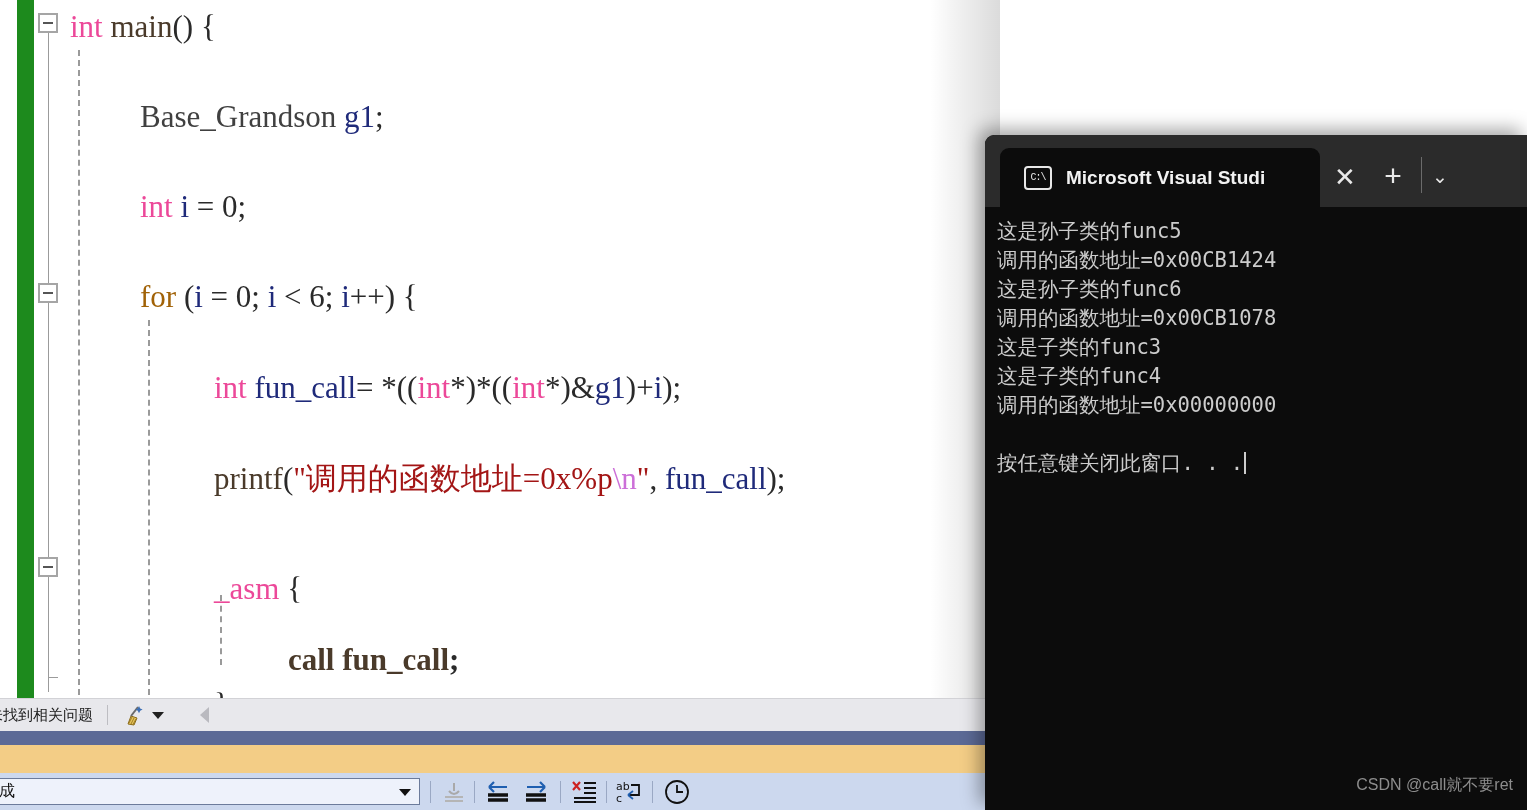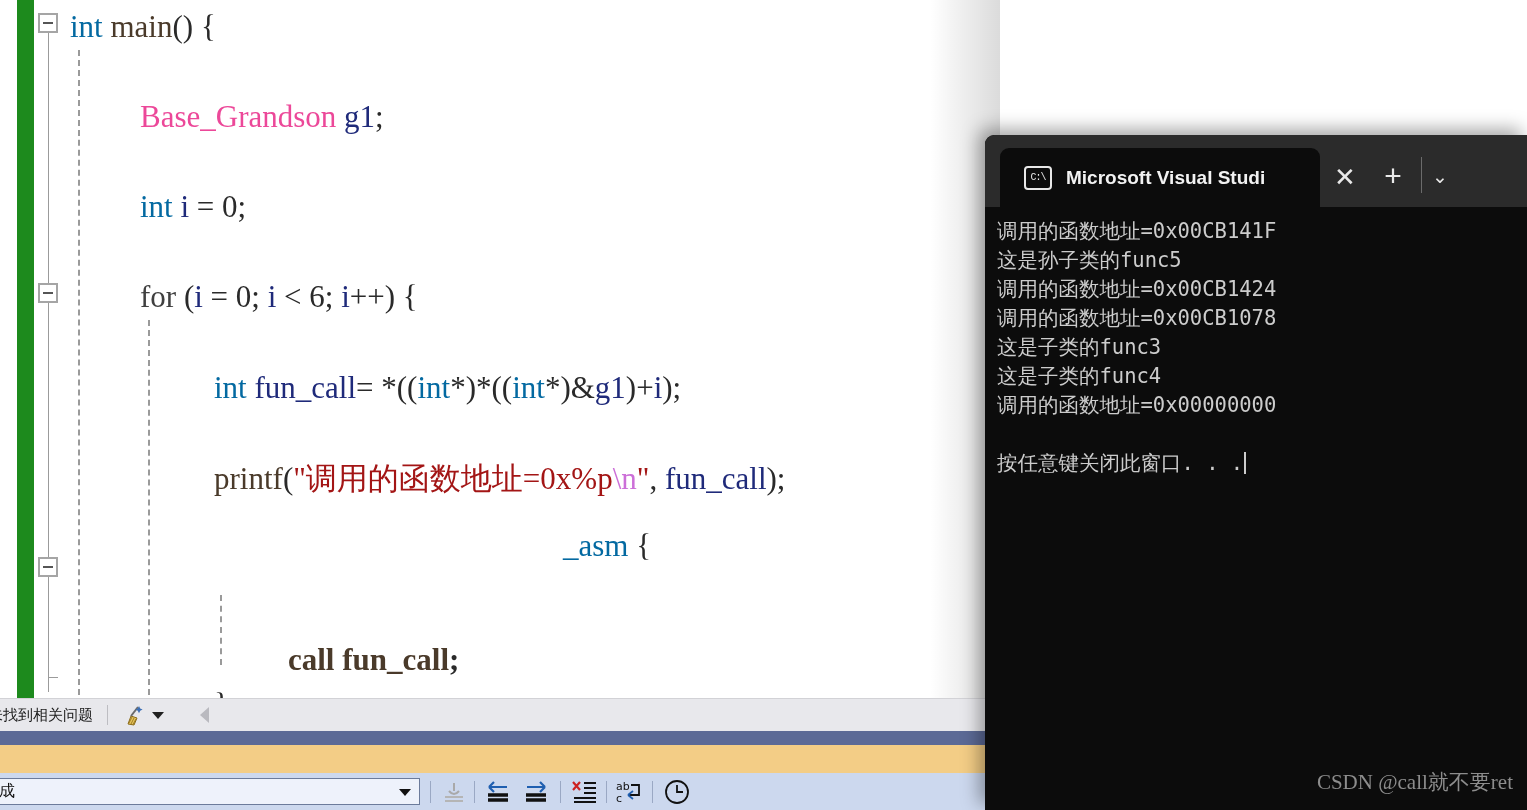--- a/index.html
+++ b/index.html
@@ -42,23 +42,23 @@
 
   
   .code{
     position:absolute;left:0;top:0;width:1000px;height:698px;
     font-family:"Liberation Serif", serif;
     font-size:31px;line-height:90px;
     white-space:pre;
     color:#000000;
   }
   .ln{position:absolute;left:0;width:1000px;height:90px;}
-  .kw{color:#0369a1;}
-  .kw2{color:#404040;}
-  .cls{color:#ec4899;}
+  .kw{color:#ec4899;}
+  .kw2{color:#a16207;}
+  .cls{color:#404040;}
   .var{color:#1f2a7a;}
   .plain{color:#4a3a2a;}
   .str{color:#a31515;}
   .esc{color:#cc6fd8;}
   .punct{color:#2a2a2a;}
 
   
   #issue-bar{
     position:absolute;left:0;top:698px;width:1000px;height:33px;
     background:#e8e8ec;border-top:1px solid #d2d2d6;
@@ -156,21 +156,21 @@
     color:#cccccc;font-family:"DejaVu Sans Mono", monospace;
     font-size:20.5px;line-height:29px;white-space:pre;letter-spacing:0px;
   }
   .cblank{height:29px;}
   .cursor{
     display:inline-block;width:2px;height:22px;background:#cccccc;
     vertical-align:-4px;margin-left:1px;
   }
   #watermark{
     position:absolute;right:14px;bottom:14px;
-    color:#8d8d8d;font-size:21px;font-family:Liberation Serif, serif;
+    color:#8d8d8d;font-size:16px;font-family:Liberation Sans, sans-serif;
     white-space:nowrap;
   }
   
   #edge-shade{
     position:absolute;left:930px;top:0;width:70px;height:698px;
     background:linear-gradient(to right, rgba(0,0,0,0) 0%, rgba(0,0,0,0.14) 100%);
     pointer-events:none;
   }
 </style>
 </head>
@@ -194,21 +194,21 @@
   <div class="guide" style="left:148px;top:320px;height:375px;"></div>
   <div class="guide" style="left:220px;top:595px;height:70px;"></div>
 
   <div class="code">
     <div class="ln" style="top:-18px;"><span style="margin-left:70px;"></span><span class="kw">int</span><span class="plain"> </span><span class="plain">main</span><span class="punct">() {</span></div>
     <div class="ln" style="top:72px;"><span style="margin-left:140px;"></span><span class="cls">Base_Grandson</span><span class="plain"> </span><span class="var">g1</span><span class="punct">;</span></div>
     <div class="ln" style="top:162px;"><span style="margin-left:140px;"></span><span class="kw">int</span><span class="plain"> </span><span class="var">i</span><span class="punct"> = </span><span class="punct">0</span><span class="punct">;</span></div>
     <div class="ln" style="top:252px;"><span style="margin-left:140px;"></span><span class="kw2">for</span><span class="punct"> (</span><span class="var">i</span><span class="punct"> = </span><span class="punct">0</span><span class="punct">; </span><span class="var">i</span><span class="punct"> &lt; </span><span class="punct">6</span><span class="punct">; </span><span class="var">i</span><span class="punct">++) {</span></div>
     <div class="ln" style="top:343px;"><span style="margin-left:214px;"></span><span class="kw">int</span><span class="plain"> </span><span class="var">fun_call</span><span class="punct">= *((</span><span class="kw">int</span><span class="punct">*)*((</span><span class="kw">int</span><span class="punct">*)&amp;</span><span class="var">g1</span><span class="punct">)+</span><span class="var">i</span><span class="punct">);</span></div>
     <div class="ln" style="top:434px;"><span style="margin-left:214px;"></span><span class="plain">printf</span><span class="punct">(</span><span class="str">"调用的函数地址=0x%p</span><span class="esc">\n</span><span class="str">"</span><span class="punct">, </span><span class="var">fun_call</span><span class="punct">);</span></div>
-    <div class="ln" style="top:501px;text-align:center;"><span style="margin-left:214px;"></span><span class="kw">_asm</span><span class="punct"> {</span></div>
+    <div class="ln" style="top:544px;"><span style="margin-left:214px;"></span><span class="kw">_asm</span><span class="punct"> {</span></div>
     <div class="ln" style="top:615px;font-weight:bold;"><span style="margin-left:288px;"></span><span class="plain">call fun_call</span><span class="punct">;</span></div>
     <div class="ln" style="top:660px;"><span style="margin-left:214px;"></span><span class="punct">}</span></div>
   </div>
 
   <div id="edge-shade"></div>
 </div>
 
 <div id="issue-bar">
   <span id="issue-text">未找到相关问题</span>
   <span class="vsep"></span>
@@ -298,23 +298,23 @@
       <span id="term-icon">C:\</span>
       <span id="tab-title">Microsoft Visual Studio 调试控制台</span>
     </div>
     <div id="tab-close">✕</div>
     <div id="tab-new">+</div>
     <div id="tab-sep"></div>
     <div id="tab-menu">⌄</div>
   </div>
 
   <div id="console-body">
-    <div class="cline">调用的函数地址=0x00CB141F</div>
     <div class="cline">这是孙子类的func5</div>
     <div class="cline">调用的函数地址=0x00CB1424</div>
+    <div class="cline">这是孙子类的func6</div>
     <div class="cline">调用的函数地址=0x00CB1078</div>
     <div class="cline">这是子类的func3</div>
     <div class="cline">这是子类的func4</div>
     <div class="cline">调用的函数地址=0x00000000</div>
     <div class="cline cblank"></div>
     <div class="cline"><span>按任意键关闭此窗口. . .</span><span class="cursor"></span></div>
   </div>
 
   <div id="watermark">CSDN @call就不要ret</div>
 </div>

